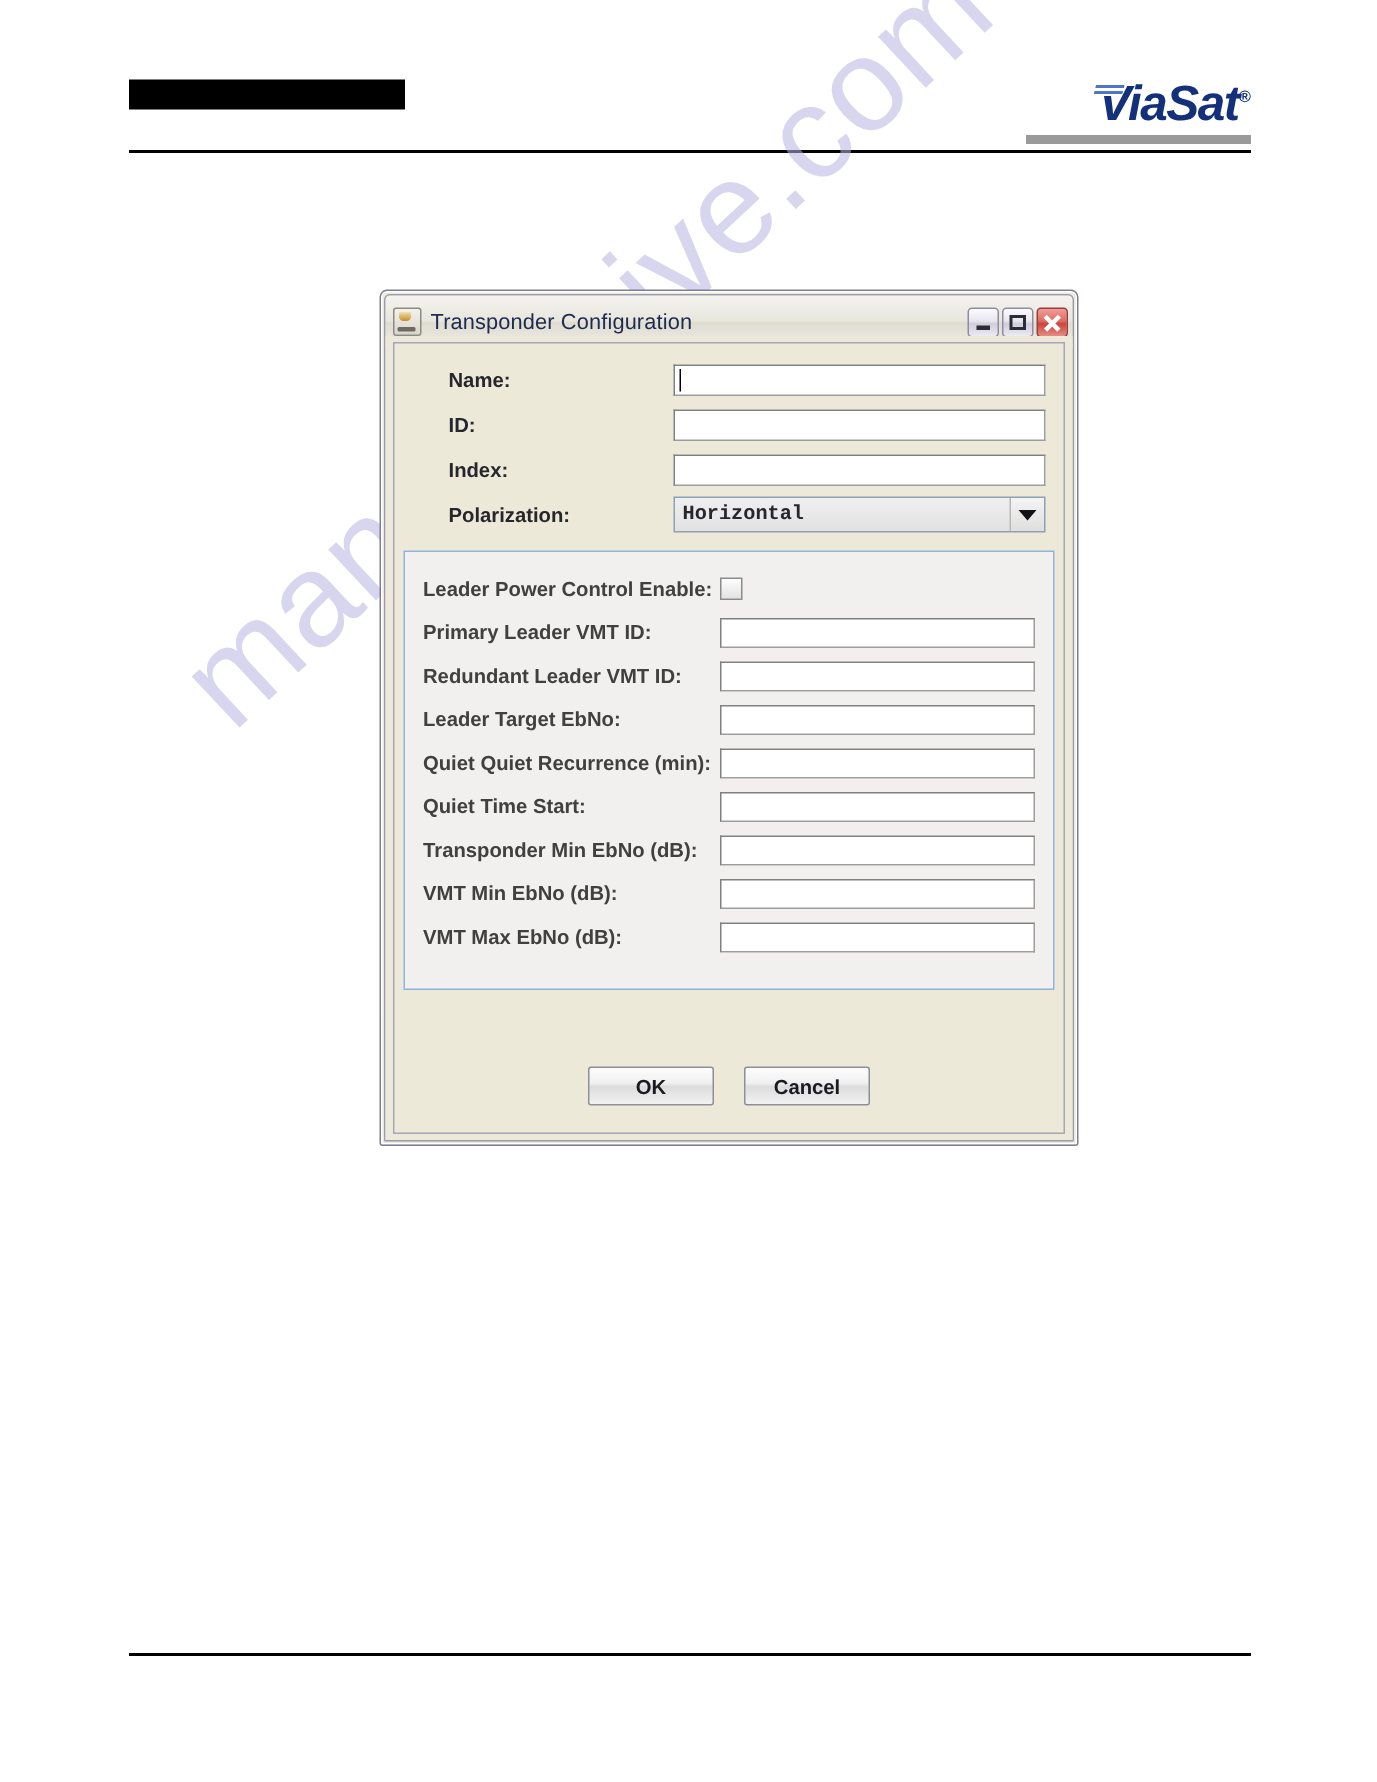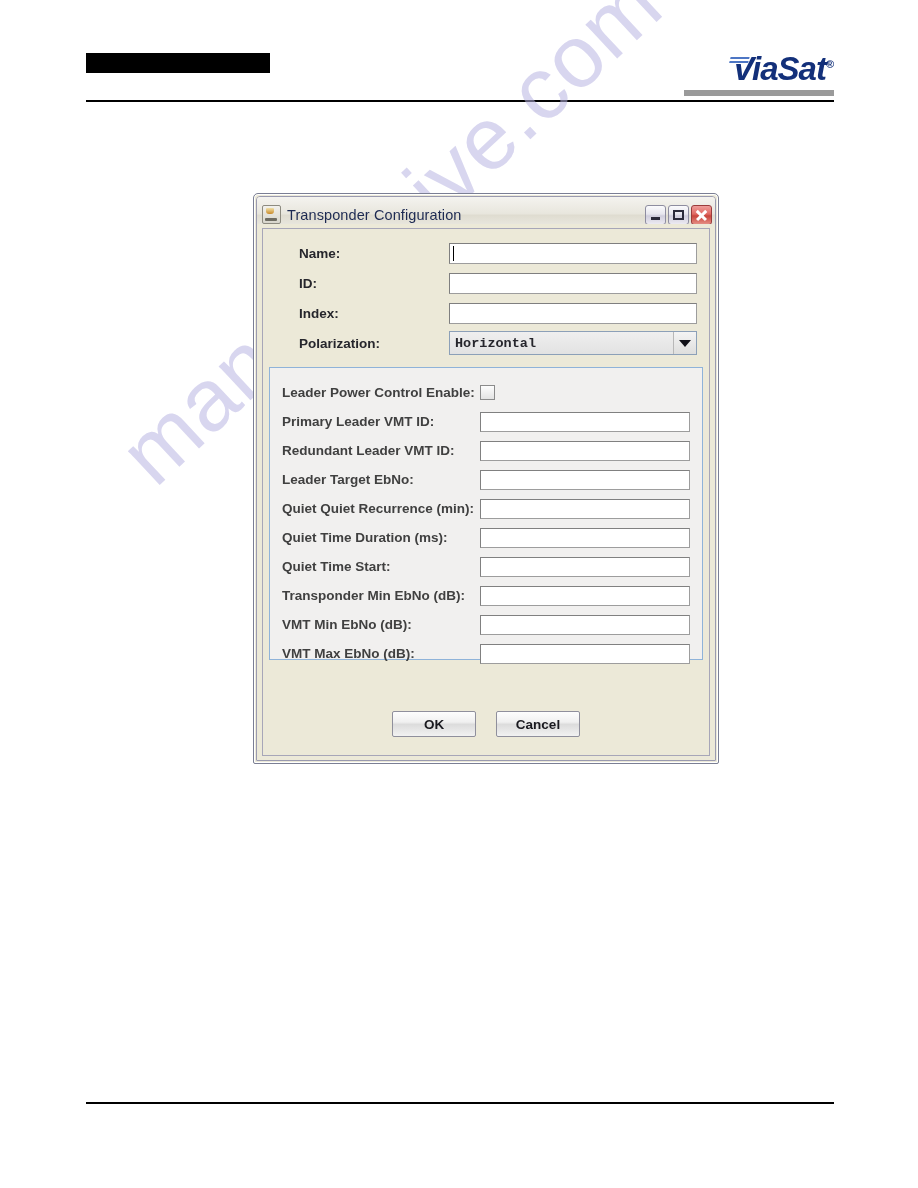--- a/index.html
+++ b/index.html
@@ -504,24 +504,20 @@
             <div class="pc-row">
               <div class="pc-label">Leader Target EbNo:</div>
               <div class="pc-input" title=""></div>
             </div>
 
             <div class="pc-row">
               <div class="pc-label">Quiet Quiet Recurrence (min):</div>
               <div class="pc-input" title=""></div>
             </div>
 
-            <div class="pc-row">
-              <div class="pc-label">Quiet Time Duration (ms):</div>
-              <div class="pc-input" title=""></div>
-            </div>
 
             <div class="pc-row">
               <div class="pc-label">Quiet Time Start:</div>
               <div class="pc-input" title=""></div>
             </div>
 
             <div class="pc-row">
               <div class="pc-label">Transponder Min EbNo (dB):</div>
               <div class="pc-input" title=""></div>
             </div>

